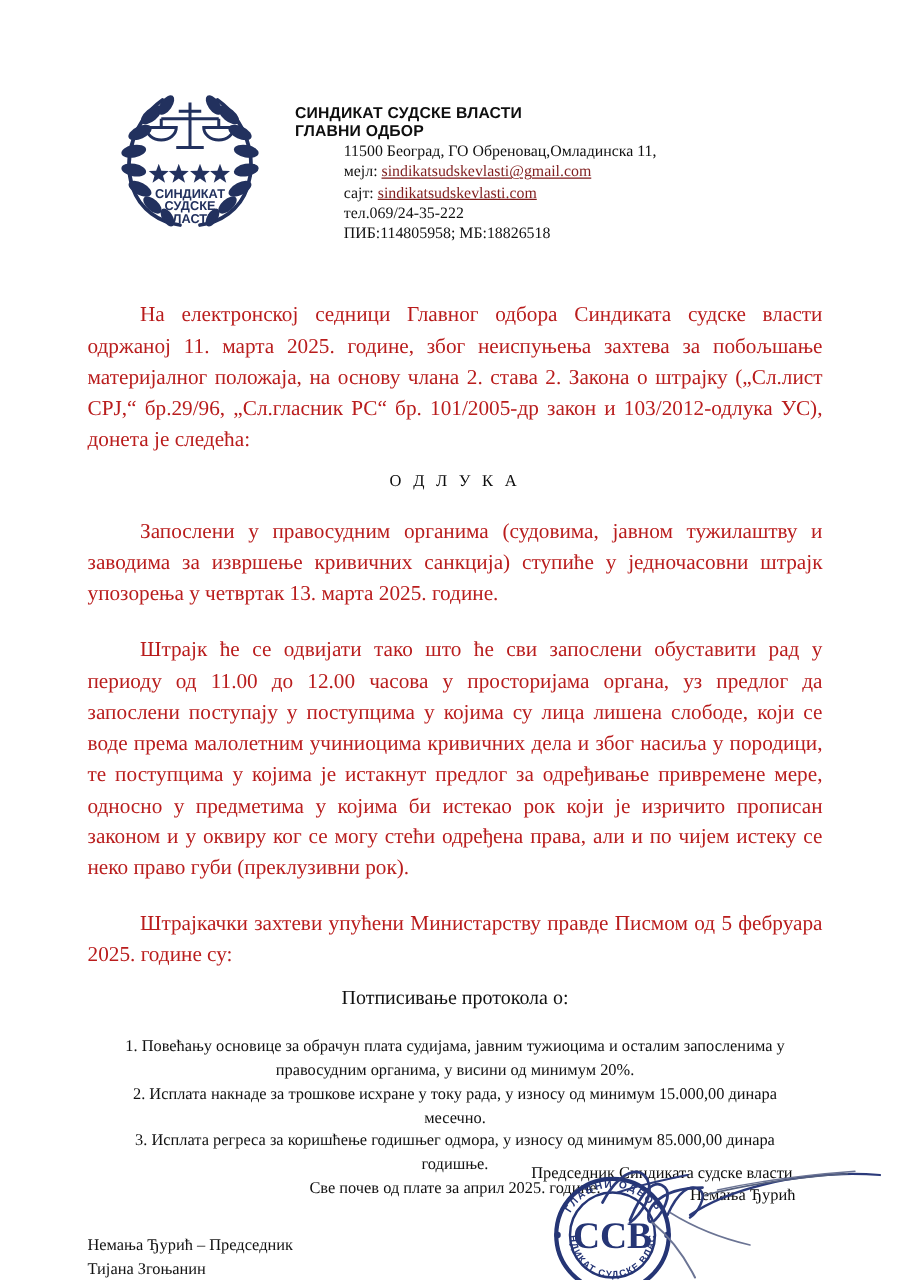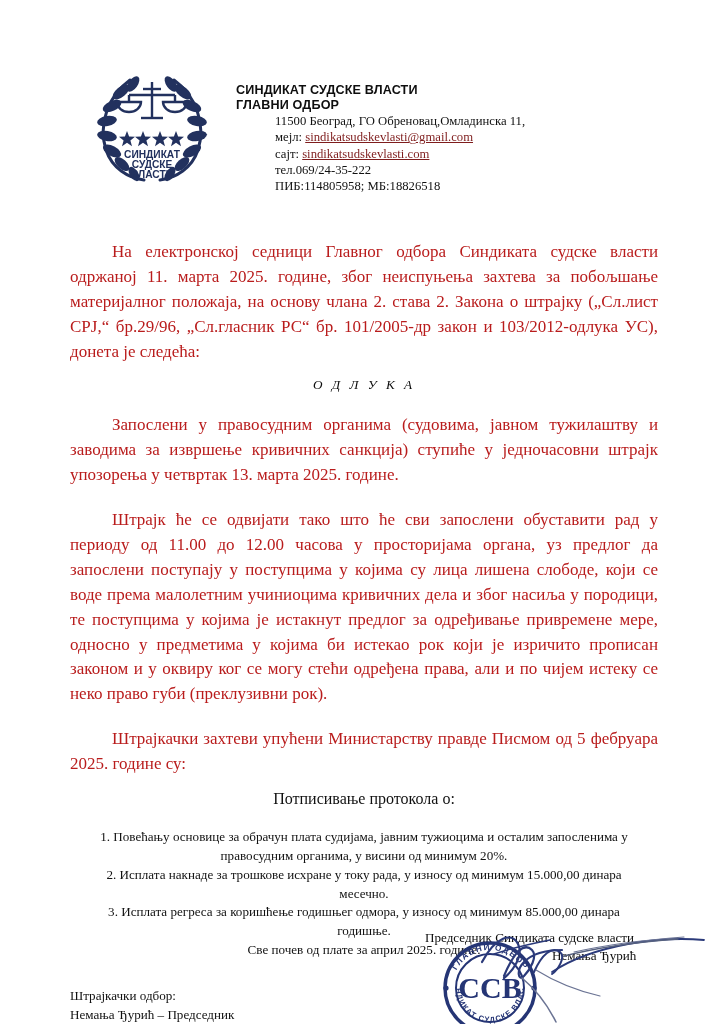--- a/index.html
+++ b/index.html
@@ -91,21 +91,20 @@
   }
   .spacer-sm { height: 13px; }
   .spacer-md { height: 20px; }
   .spacer-lg { height: 26px; }
 
   .heading-odluka {
     text-align: center;
     font-size: 13.2px;
     letter-spacing: 3.0px;
     color: #0d0d0d;
-    font-style: italic;
   }
 
   .demand {
     text-align: center;
     font-size: 13.1px;
     line-height: 1.44;
     margin: 0;
     padding: 0 16px;
   }
 
@@ -268,21 +267,20 @@
     <div class="spacer-md"></div>
 
     <div class="demand">1. Повећању основице за обрачун плата судијама, јавним тужиоцима и осталим запосленима у правосудним органима, у висини од минимум 20%.</div>
     <div class="demand">2. Исплата накнаде за трошкове исхране у току рада, у износу од минимум 15.000,00 динара месечно.</div>
     <div class="demand">3. Исплата регреса за коришћење годишњег одмора, у износу од минимум 85.000,00 динара годишње.</div>
     <div class="demand">Све почев од плате за април 2025. године.</div>
 
     <div class="spacer-lg"></div>
 
     <div class="committee">
-      <div>Штрајкачки одбор:</div>
       <div>Немања Ђурић – Председник</div>
       <div>Тијана Згоњанин</div>
       <div>Ивана Брадић</div>
     </div>
 
     <div class="spacer-lg"></div>
 
     <p class="just noindent">Председник Синдиката судске власти је у обавези да упозна запослене у правосуђу о овој одлуци.</p>
   </div>
 

